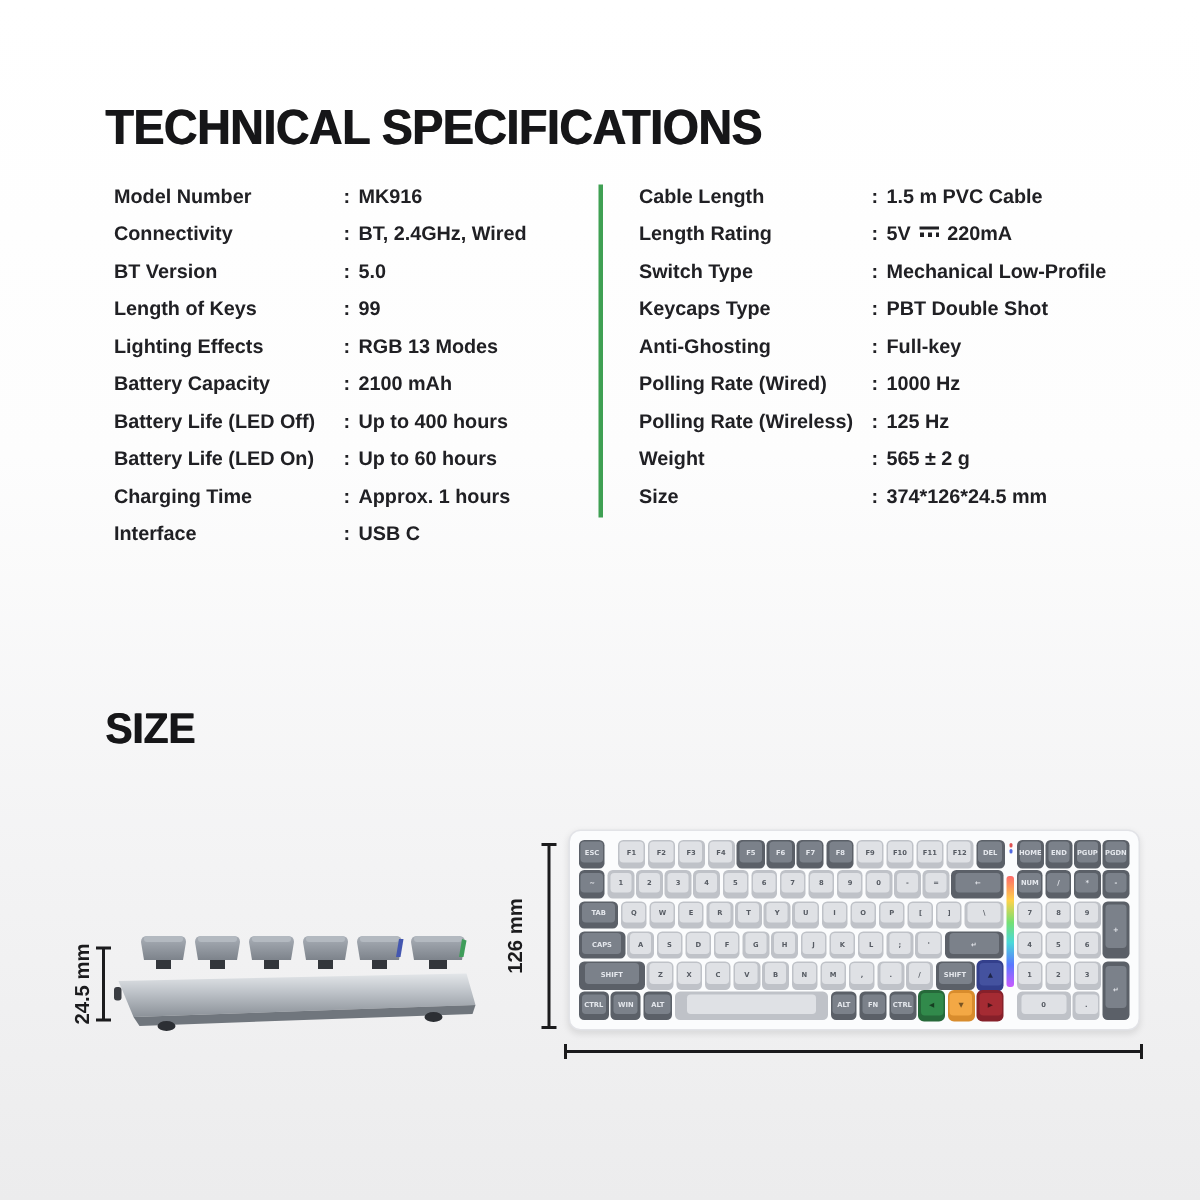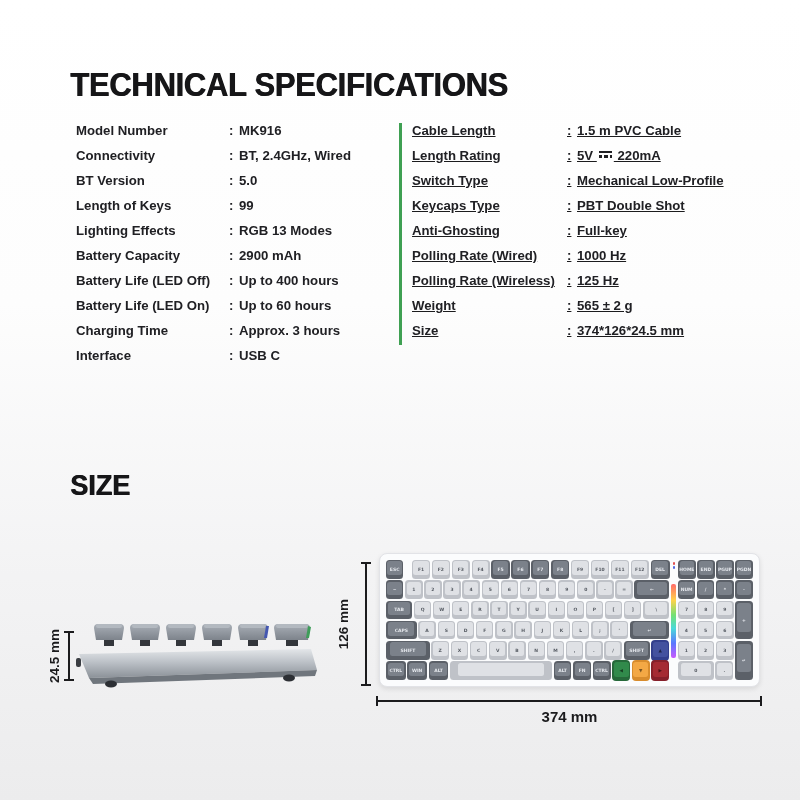--- a/index.html
+++ b/index.html
@@ -15,21 +15,21 @@
     text-shadow:0.7px 0 0 currentColor;white-space:nowrap;
   }
   .size-title{
     position:absolute;left:70px;top:470px;font-size:27px;font-weight:700;
     color:#161618;transform:scaleY(1.06);transform-origin:left top;
     text-shadow:0.7px 0 0 currentColor;
   }
   
   .spec-col{position:absolute;top:118px;}
   #spec-left{left:76px;width:315px;}
-  #spec-right{left:412px;width:330px;text-decoration:underline;}
+  #spec-right{left:426px;width:330px;}
   .spec-row{display:flex;align-items:center;height:25px;font-size:13.2px;font-weight:700;color:#202024;}
   #spec-left .spec-label{flex:0 0 153px;}
   #spec-right .spec-label{flex:0 0 155px;}
   .spec-colon{flex:0 0 10px;}
   .spec-value{white-space:nowrap;}
   .divider{position:absolute;left:399px;top:123px;width:3px;height:222px;background:var(--c-divider,#3fa053);}
   .dc-icon{display:inline-block;width:13px;height:8px;margin:0 2px;position:relative;top:1px;
     border-top:2.4px solid #202024;vertical-align:baseline;}
   .dc-icon::after{content:"";position:absolute;left:0;top:2.2px;width:100%;height:2.4px;
     background:repeating-linear-gradient(90deg,#202024 0 3.2px,transparent 3.2px 5.4px);}
@@ -111,36 +111,36 @@
         <span class="spec-value">99</span>
       </div>
       <div class="spec-row">
         <span class="spec-label">Lighting Effects</span>
         <span class="spec-colon">:</span>
         <span class="spec-value">RGB 13 Modes</span>
       </div>
       <div class="spec-row">
         <span class="spec-label">Battery Capacity</span>
         <span class="spec-colon">:</span>
-        <span class="spec-value">2900 mAh</span>
+        <span class="spec-value">2100 mAh</span>
       </div>
       <div class="spec-row">
         <span class="spec-label">Battery Life (LED Off)</span>
         <span class="spec-colon">:</span>
         <span class="spec-value">Up to 400 hours</span>
       </div>
       <div class="spec-row">
         <span class="spec-label">Battery Life (LED On)</span>
         <span class="spec-colon">:</span>
         <span class="spec-value">Up to 60 hours</span>
       </div>
       <div class="spec-row">
         <span class="spec-label">Charging Time</span>
         <span class="spec-colon">:</span>
-        <span class="spec-value">Approx. 3 hours</span>
+        <span class="spec-value">Approx. 1 hours</span>
       </div>
       <div class="spec-row">
         <span class="spec-label">Interface</span>
         <span class="spec-colon">:</span>
         <span class="spec-value">USB C</span>
       </div>
     </div>
   <div class="divider"></div>
   <div class="spec-col" id="spec-right">
       <div class="spec-row">
@@ -573,16 +573,15 @@
           <div class="key light" style="width: 35.74px;">
             <span class="klabel">0</span>
           </div>
           <div class="key light" style="width: 17.87px;">
             <span class="klabel">.</span>
           </div>
           <div class="kspacer" style="width: 17.87px;"></div>
         </div>
       </div>
     <div class="hline"></div>
-    <div class="hlabel dim-label">374 mm</div>
   </div>
 
 </div>
 
 </body></html>

